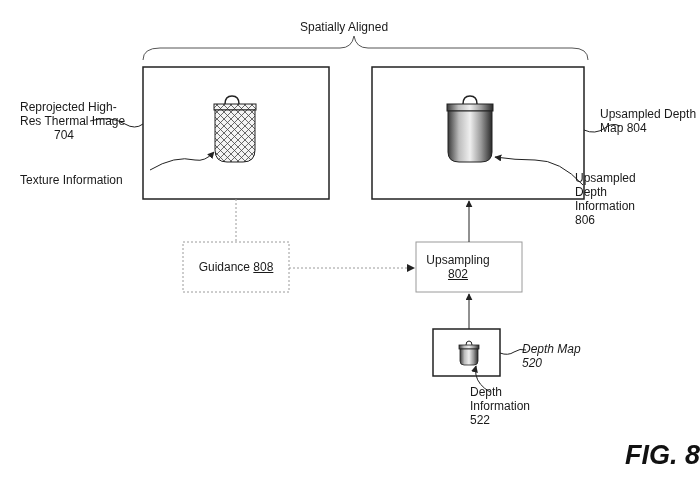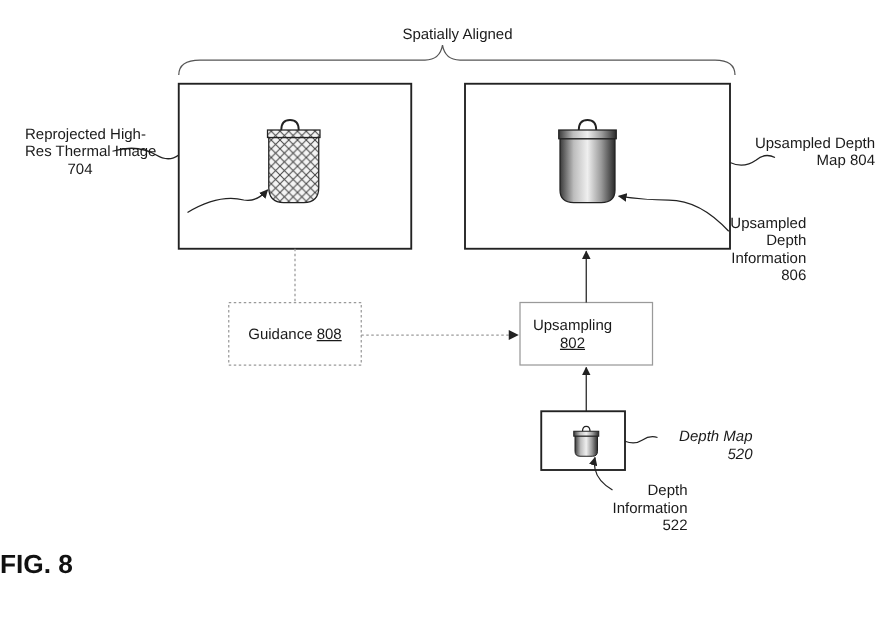--- a/index.html
+++ b/index.html
@@ -1,27 +1,27 @@
 <!DOCTYPE html>
 <html><head>
   <meta charset="utf-8">
   <style>
     html, body { margin: 0; padding: 0; background: #ffffff; }
     body { width: 700px; height: 502px; position: relative; overflow: hidden;
       font-family: "Liberation Sans", sans-serif; color: #111; }
     svg { position: absolute; left: 0; top: 0; }
     .lbl { position: absolute; font-size: 12px; line-height: 14px; color: #1a1a1a; white-space: nowrap; }
-    .c { text-align: right; }
+    .c { text-align: left; }
     .r { text-align: right; }
     .box { position: absolute; box-sizing: border-box; }
     .boxtext { position: absolute; left: 0; right: 0; top: 50%; transform: translateY(-50%);
       text-align: center; font-size: 12px; color: #1a1a1a; }
     u { text-decoration: underline; }
-    .fig { position: absolute; left: 0; right: 0; top: 440px; text-align: left;
-      font-size: 21px; font-weight: bold; }
+    .fig { position: absolute; left: 0; right: 0; top: 440px; text-align: right;
+      font-size: 27px; font-weight: bold; font-style: italic; }
   </style>
 </head>
 <body>
 
 <svg width="700" height="502" viewBox="0 0 700 502">
   <defs>
     <pattern id="hatch" patternUnits="userSpaceOnUse" width="7" height="7">
       <rect width="7" height="7" fill="#f4f4f4"></rect>
       <path d="M0,0 L7,7 M7,0 L0,7" stroke="#444" stroke-width="0.8"></path>
     </pattern>
@@ -91,20 +91,21 @@
 
 <div class="lbl c" style="left:300px; top:20px; width:110px;">Spatially Aligned</div>
 
 <div class="lbl r" style="left:0px; top:100px; width:88px;padding-left:20px;">
   <div>Reprojected High-</div>
   <div>Res Thermal Image</div>
   <div class="c" style="text-align:center;">704</div>
 </div>
 
 <div class="lbl c" style="left:20px; top:173px; width:130px;">
+  <div>Texture Information</div>
 </div>
 
 <div class="lbl c" style="left:600px; top:107px; width:100px;">
   <div>Upsampled Depth</div>
   <div>Map 804</div>
 </div>
 
 <div class="lbl c" style="left:575px; top:171px; width:70px;">
   <div>Upsampled</div>
   <div>Depth</div>

